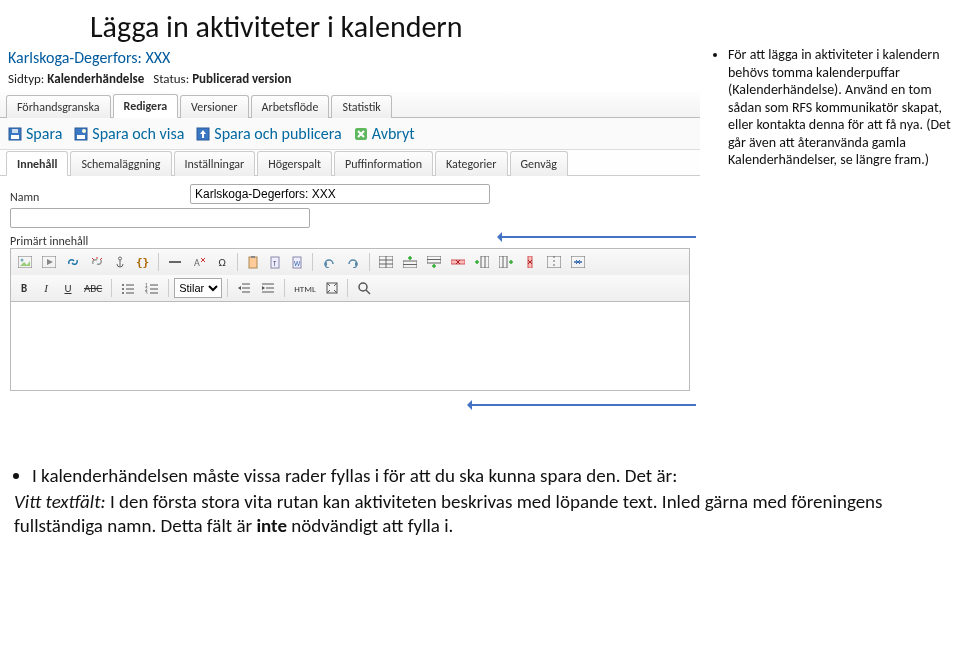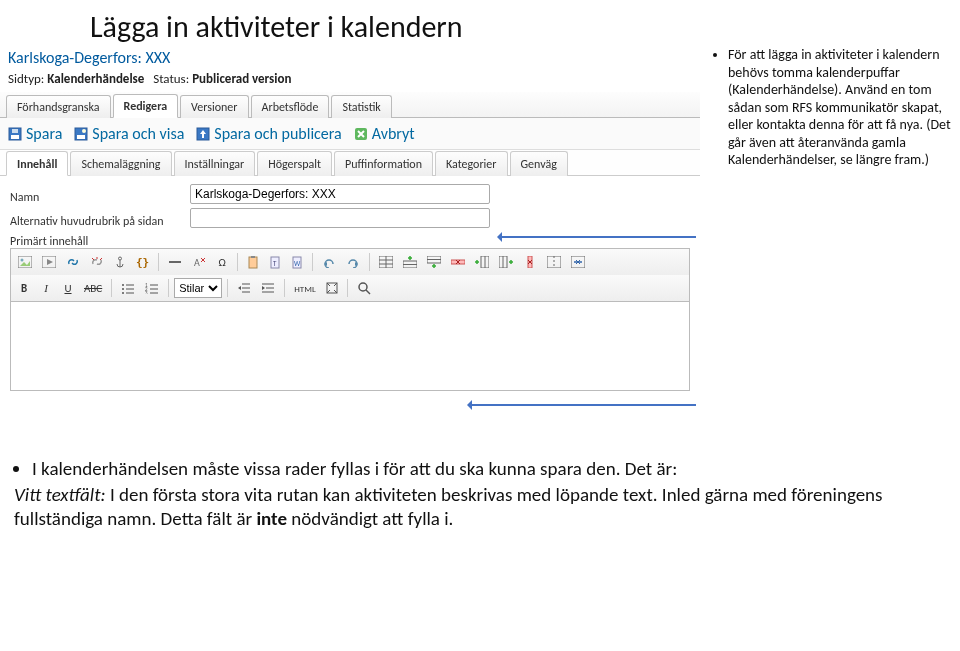--- a/index.html
+++ b/index.html
@@ -187,21 +187,21 @@
   .side-text ul { margin: 0; padding-left: 16px; }
   .bottom-text {
     position: absolute;
     top: 448px;
     left: 14px;
     right: 14px;
     font-size: 19px;
     line-height: 1.25;
     color: #111;
   }
-  .bottom-text ul { margin: 9px 0 2px 0; padding-left: 18px;}
+  .bottom-text ul { margin: 16px 0 2px 0; padding-left: 18px;}
   .bottom-text em { font-style: italic; }
   .bottom-text strong { font-weight: 700; }
 </style>
 </head>
 <body>
 
 <h1 class="page-title">Lägga in aktiviteter i kalendern</h1>
 
 <div class="editor-wrap">
 
@@ -273,21 +273,20 @@
     <div class="subtab">Kategorier</div>
     <div class="subtab">Genväg</div>
   </div>
 
   <div class="form-area">
     <div class="form-row">
       <span class="lbl">Namn</span>
       <input type="text" value="Karlskoga-Degerfors: XXX" style="">
     </div>
     <div class="form-row">
-      <span class="lbl">Alternativ huvudrubrik på sidan</span>
       <input type="text" value="" style="">
     </div>
     <div style="margin-top:6px;">
       <div class="lbl" style="">Primärt innehåll</div>
 
       <div class="rte-toolbar">
         <span class="btn">
             <svg width="14" height="12">
               <rect width="14" height="12" fill="none" stroke="#777"></rect>
               <circle cx="4" cy="4" r="1.5" fill="#7ab"></circle>

